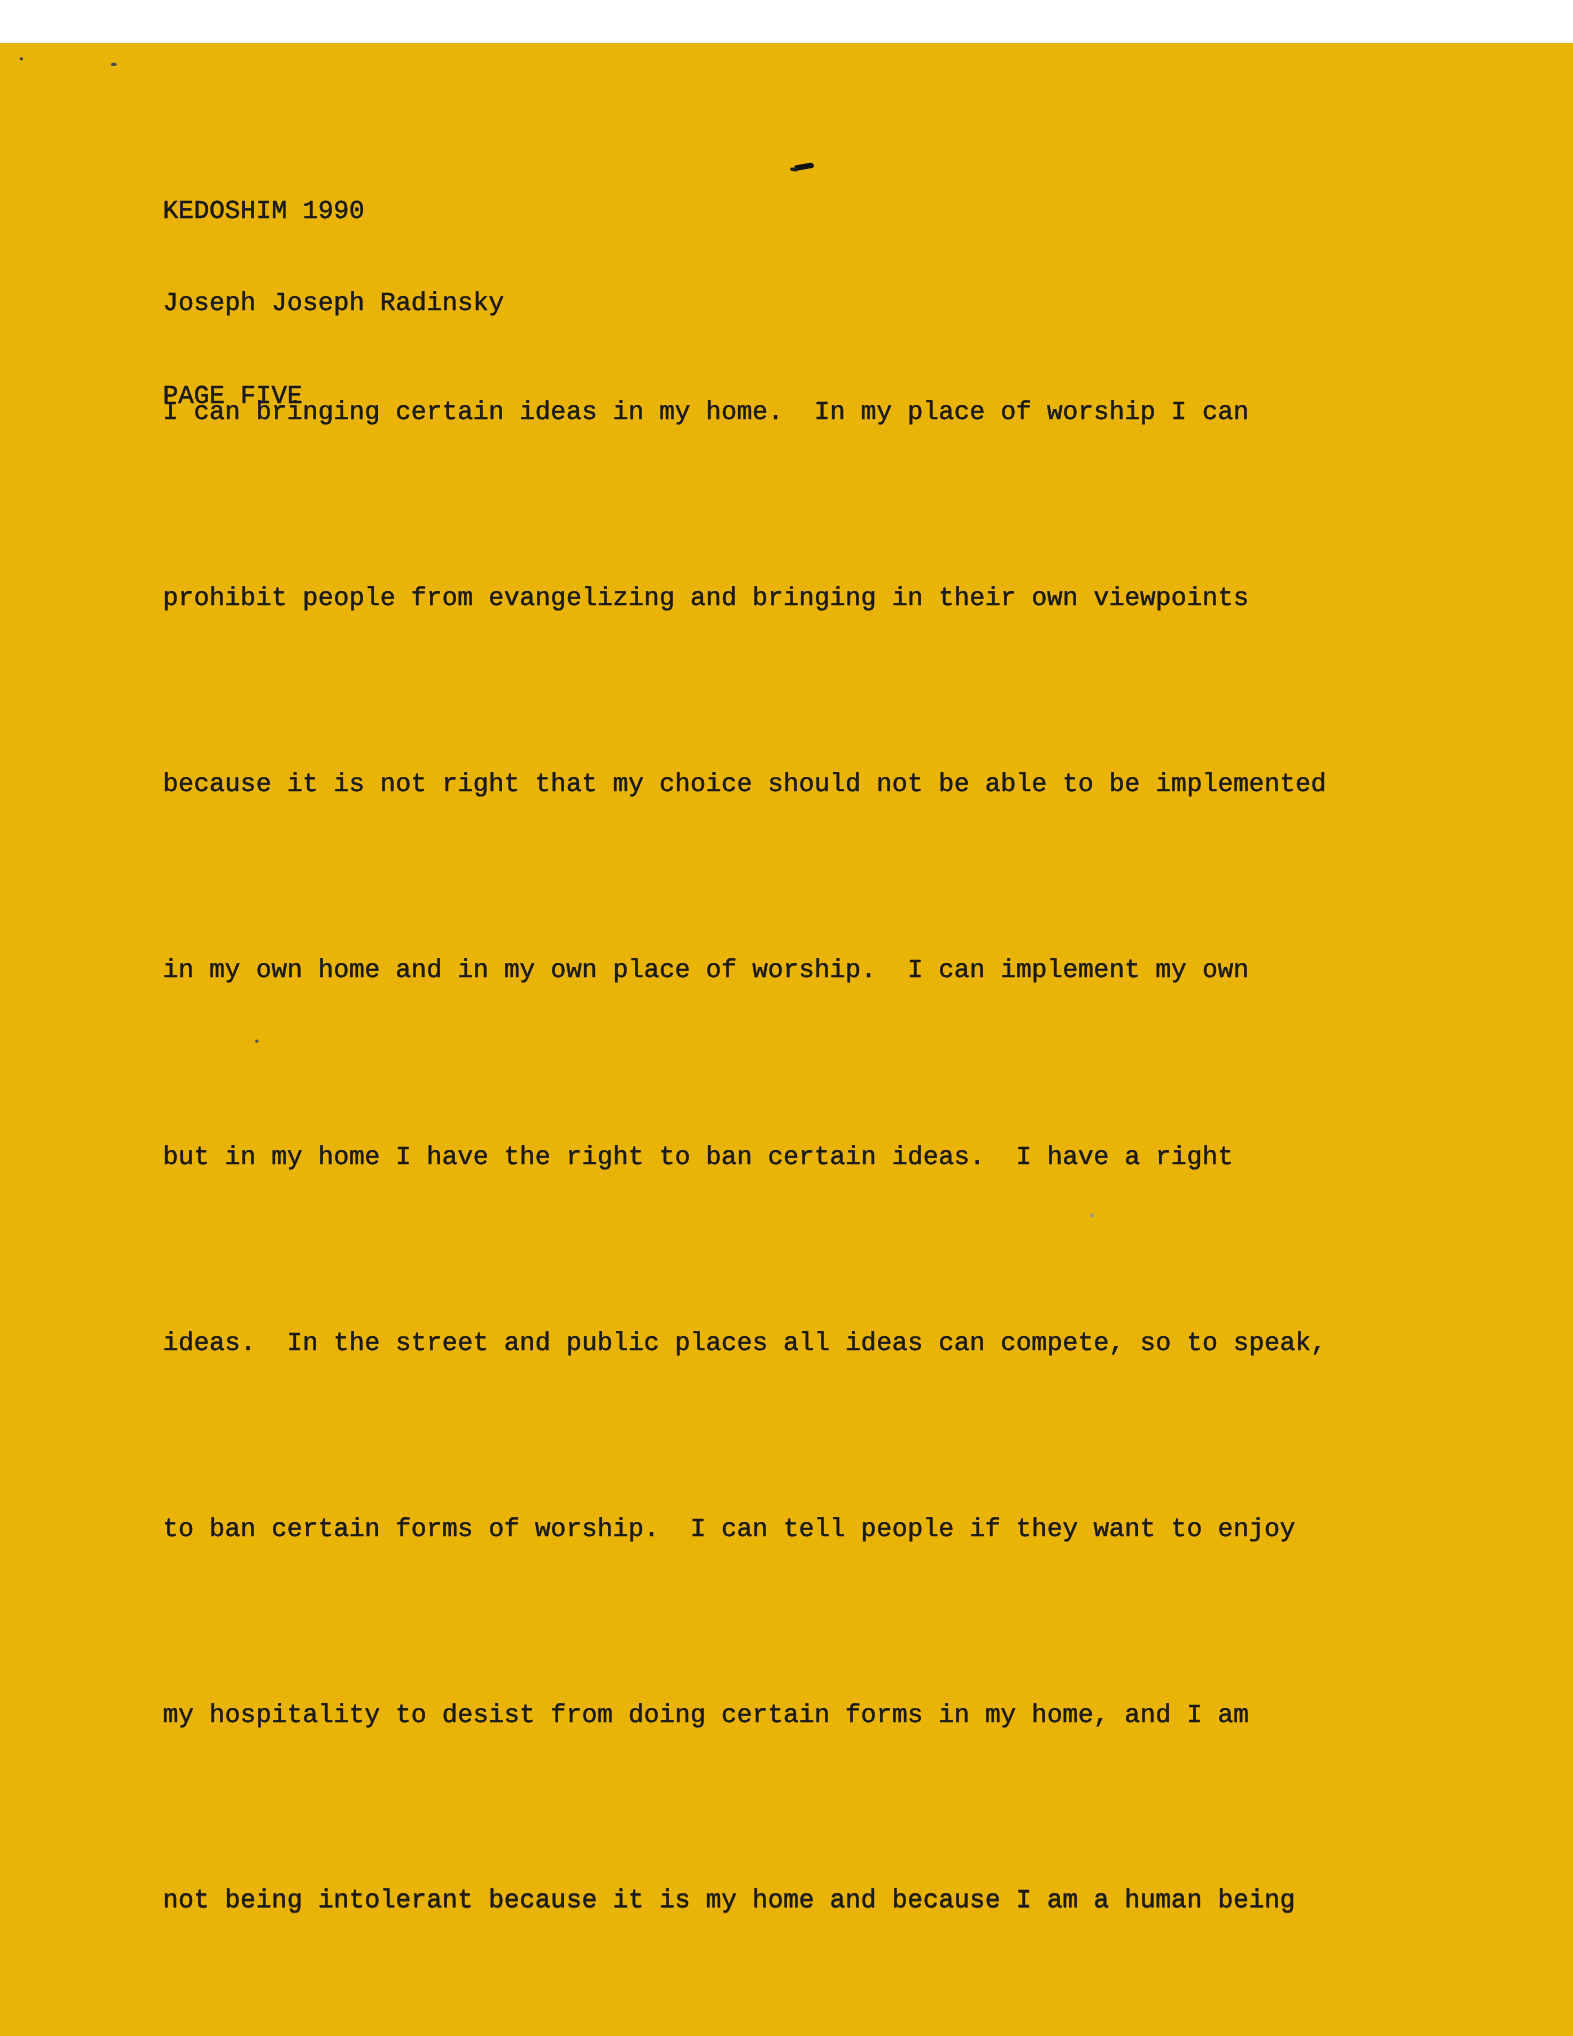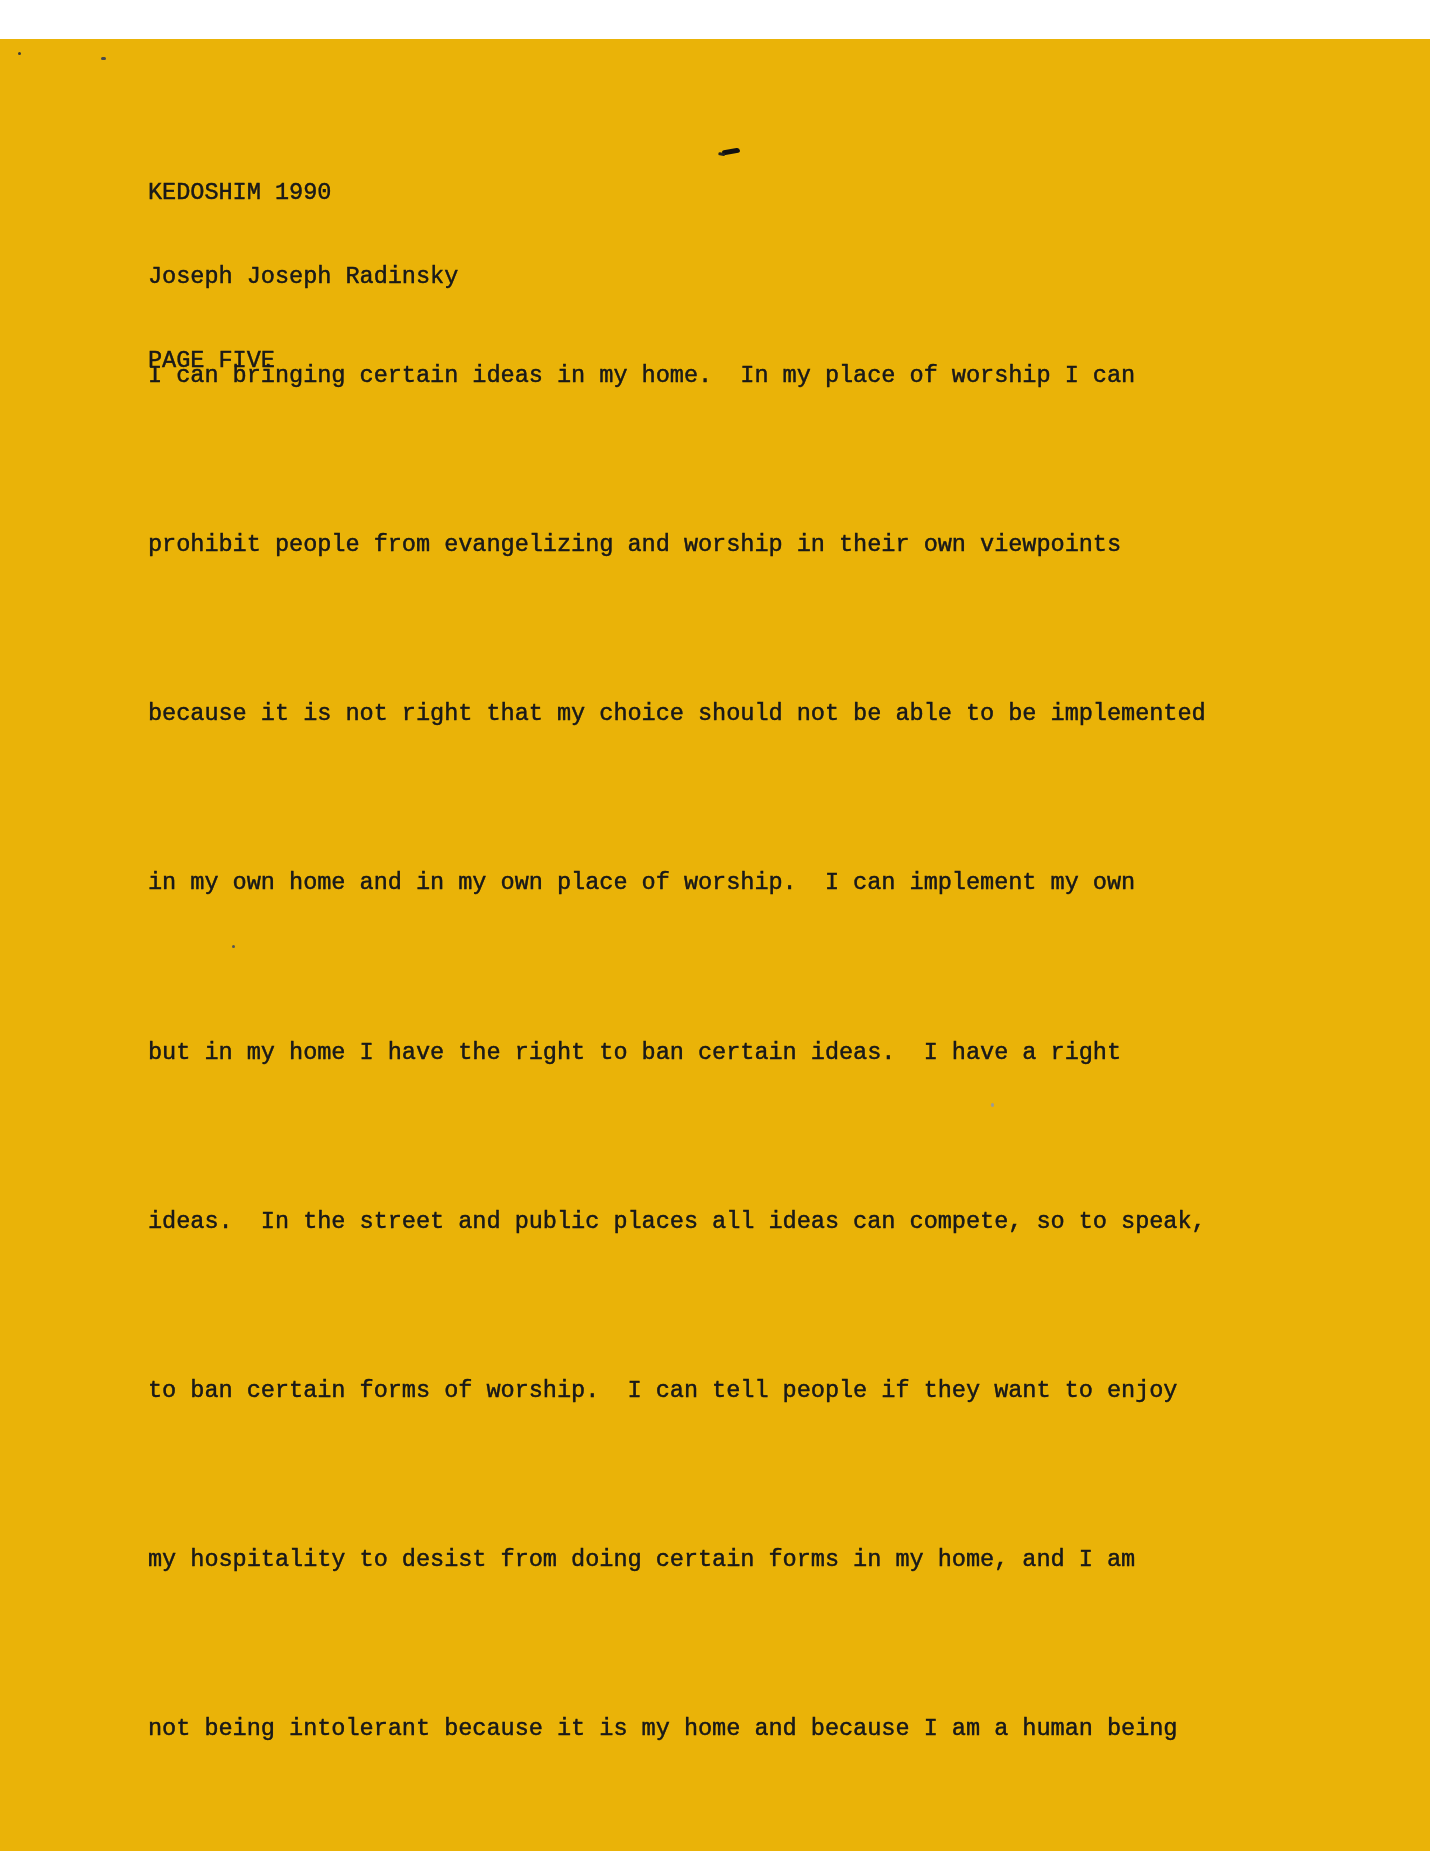--- a/index.html
+++ b/index.html
@@ -67,21 +67,21 @@
   <div class="artifact speck-tol"></div>
 
   <div class="header-block typewriter">
     <div class="hline">KEDOSHIM 1990</div>
     <div class="hline">Joseph Joseph Radinsky</div>
     <div class="hline">PAGE FIVE</div>
   </div>
 
   <div class="body-block typewriter">
     <div class="line">I can bringing certain ideas in my home.  In my place of worship I can</div>
-    <div class="line">prohibit people from evangelizing and worship in their own viewpoints</div>
+    <div class="line">prohibit people from evangelizing and bringing in their own viewpoints</div>
     <div class="line">because it is not right that my choice should not be able to be implemented</div>
     <div class="line">in my own home and in my own place of worship.  I can implement my own</div>
     <div class="line">but in my home I have the right to ban certain ideas.  I have a right</div>
     <div class="line">ideas.  In the street and public places all ideas can compete, so to speak,</div>
     <div class="line">to ban certain forms of worship.  I can tell people if they want to enjoy</div>
     <div class="line">my hospitality to desist from doing certain forms in my home, and I am</div>
     <div class="line">not being intolerant because it is my home and because I am a human being</div>
     <div class="line">I get to be committed to certain values and certain ways of life and so</div>
     
     

